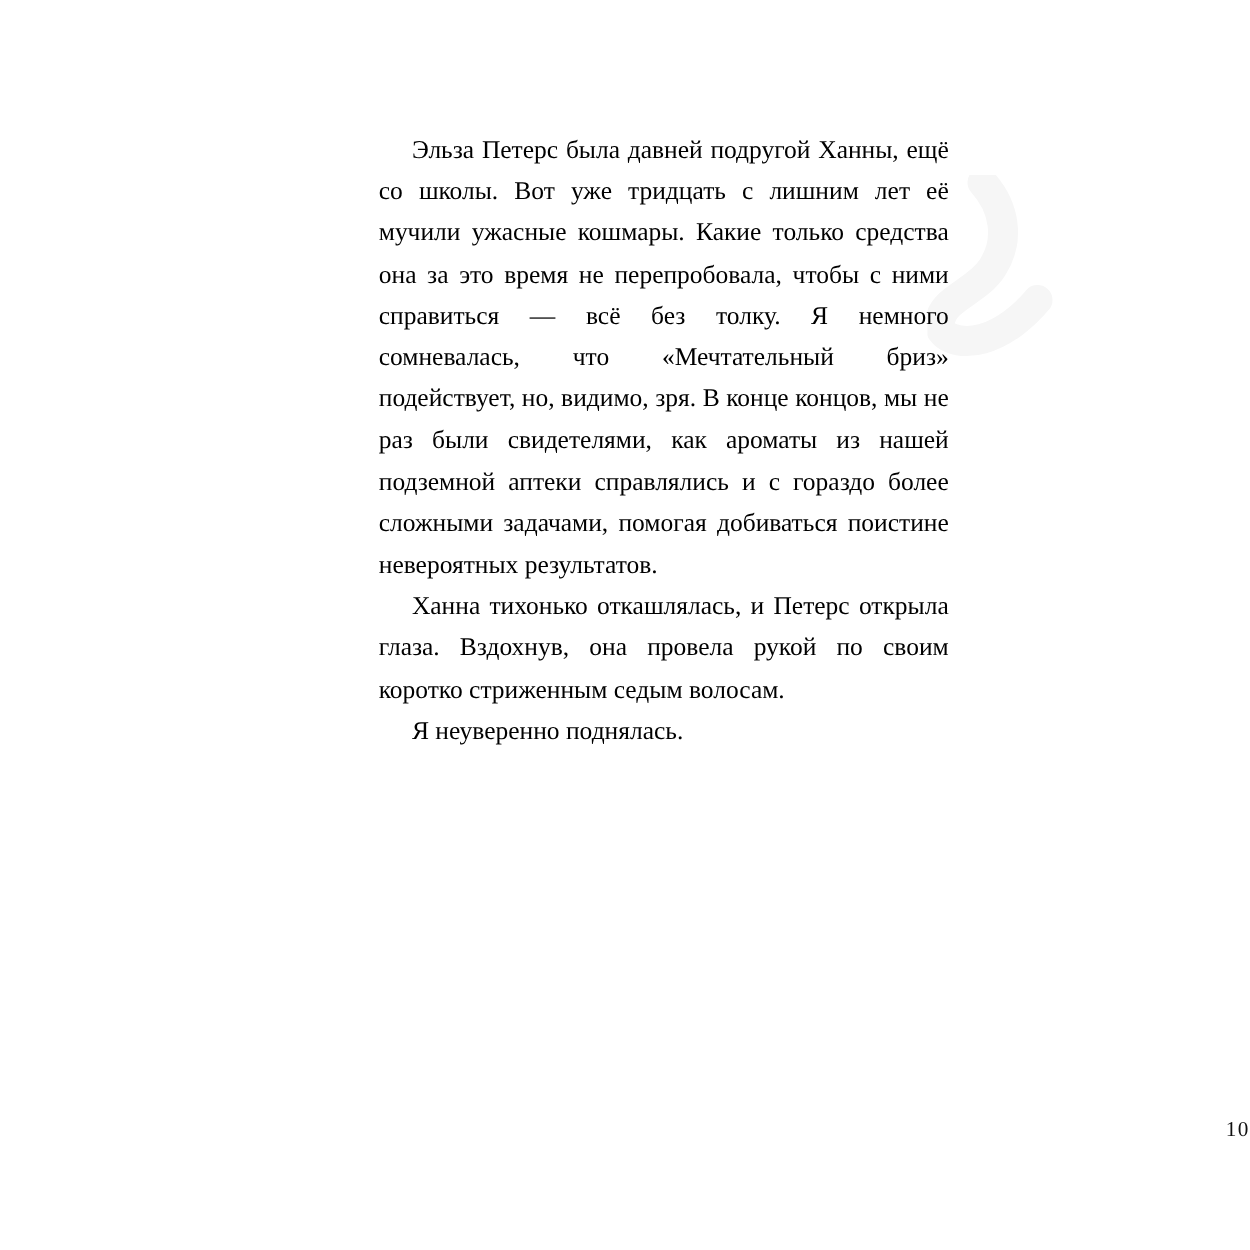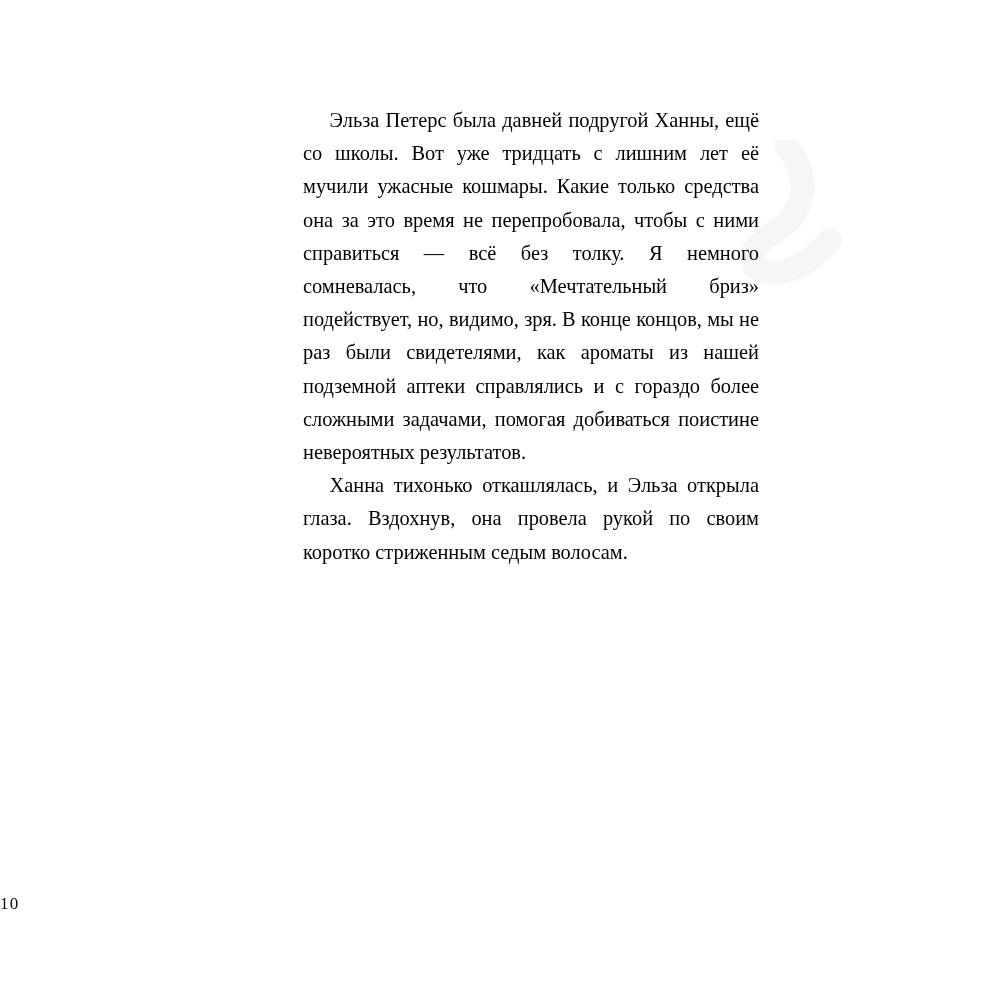--- a/index.html
+++ b/index.html
@@ -62,21 +62,21 @@
   
   p.para + p.para {
     margin-top: 0;
   }
 
   #page-number {
     position: absolute;
     top: 894px;
     left: 0;
     width: 1000px;
-    text-align: left;
+    text-align: right;
     font-size: 17px;
     letter-spacing: 1.2px;
     font-variant: small-caps;
     color: #101010;
     z-index: 2;
   }
 </style>
 </head>
 <body>
 
@@ -92,18 +92,19 @@
       <path d="M 44 6
                C 62 26, 66 52, 52 74
                C 40 93, 14 98, 10 116
                C 7 130, 26 136, 44 131
                C 62 126, 78 112, 88 100" fill="none" stroke="#f6f6f6" stroke-width="24" stroke-linecap="round"></path>
     </svg>
   </div>
 
   <div id="text-block">
     <p class="para">Эльза Петерс была давней подругой Ханны, ещё со школы. Вот уже тридцать с лишним лет её мучили ужасные кошмары. Какие только средства она за это время не перепробовала, чтобы с ними справиться — всё без толку. Я немного сомневалась, что «Мечтательный бриз» подействует, но, видимо, зря. В конце концов, мы не раз были свидетелями, как ароматы из нашей подземной аптеки справлялись и с гораздо более сложными задачами, помогая добиваться поистине невероятных результатов.</p>
-    <p class="para">Ханна тихонько откашлялась, и Эльза открыла глаза. Вздохнув, она провела рукой по своим коротко стриженным седым волосам.</p>
+    <p class="para">Ханна тихонько откашлялась, и Петерс открыла глаза. Вздохнув, она провела рукой по своим коротко стриженным седым волосам.</p>
+    <p class="para">Я неуверенно поднялась.</p>
   </div>
 
   <div id="page-number">10</div>
 
 </div>
 
 </body></html>

